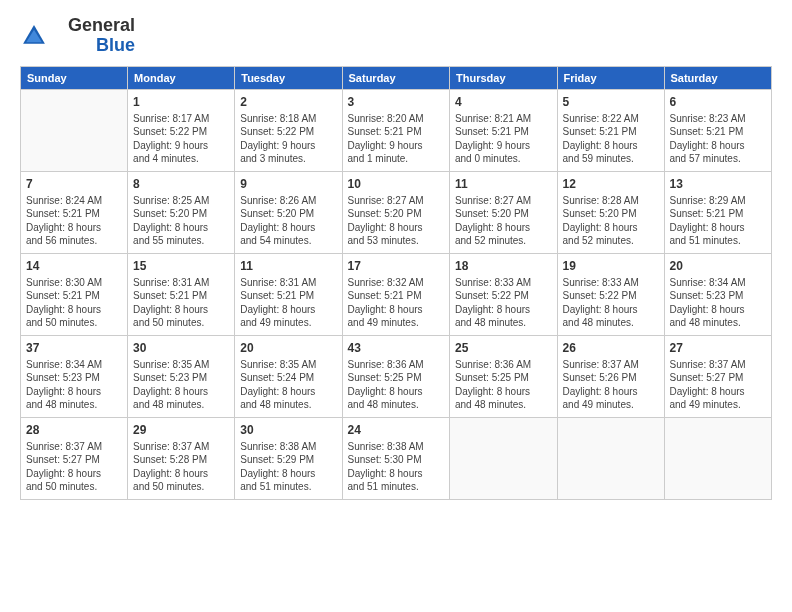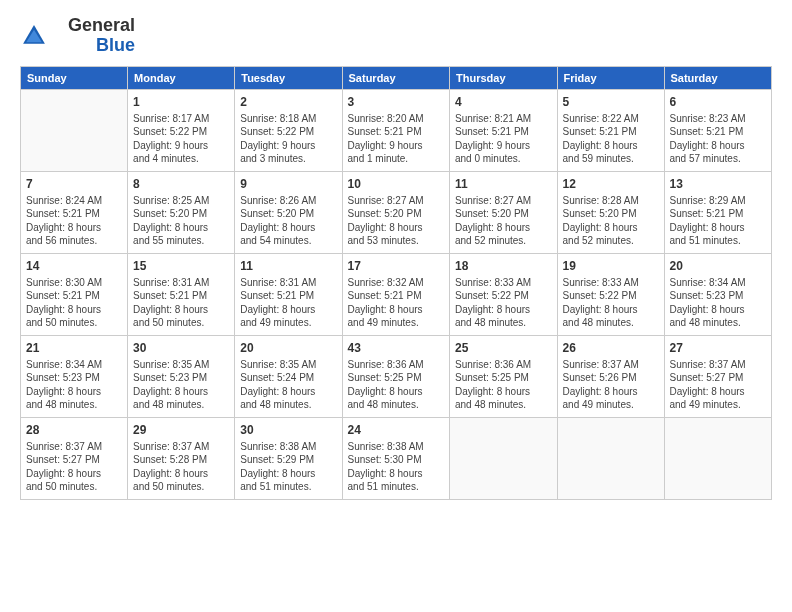--- a/index.html
+++ b/index.html
@@ -201,21 +201,21 @@
             <span class="day-num">19</span>
             <div class="day-info">Sunrise: 8:33 AM<br>Sunset: 5:22 PM<br>Daylight: 8 hours<br>and 48 minutes.</div>
           </td>
           <td>
             <span class="day-num">20</span>
             <div class="day-info">Sunrise: 8:34 AM<br>Sunset: 5:23 PM<br>Daylight: 8 hours<br>and 48 minutes.</div>
           </td>
         </tr>
         <tr>
           <td>
-            <span class="day-num">21</span>
+            <span class="day-num">37</span>
             <div class="day-info">Sunrise: 8:34 AM<br>Sunset: 5:23 PM<br>Daylight: 8 hours<br>and 48 minutes.</div>
           </td>
           <td>
             <span class="day-num">30</span>
             <div class="day-info">Sunrise: 8:35 AM<br>Sunset: 5:23 PM<br>Daylight: 8 hours<br>and 48 minutes.</div>
           </td>
           <td>
             <span class="day-num">20</span>
             <div class="day-info">Sunrise: 8:35 AM<br>Sunset: 5:24 PM<br>Daylight: 8 hours<br>and 48 minutes.</div>
           </td>

